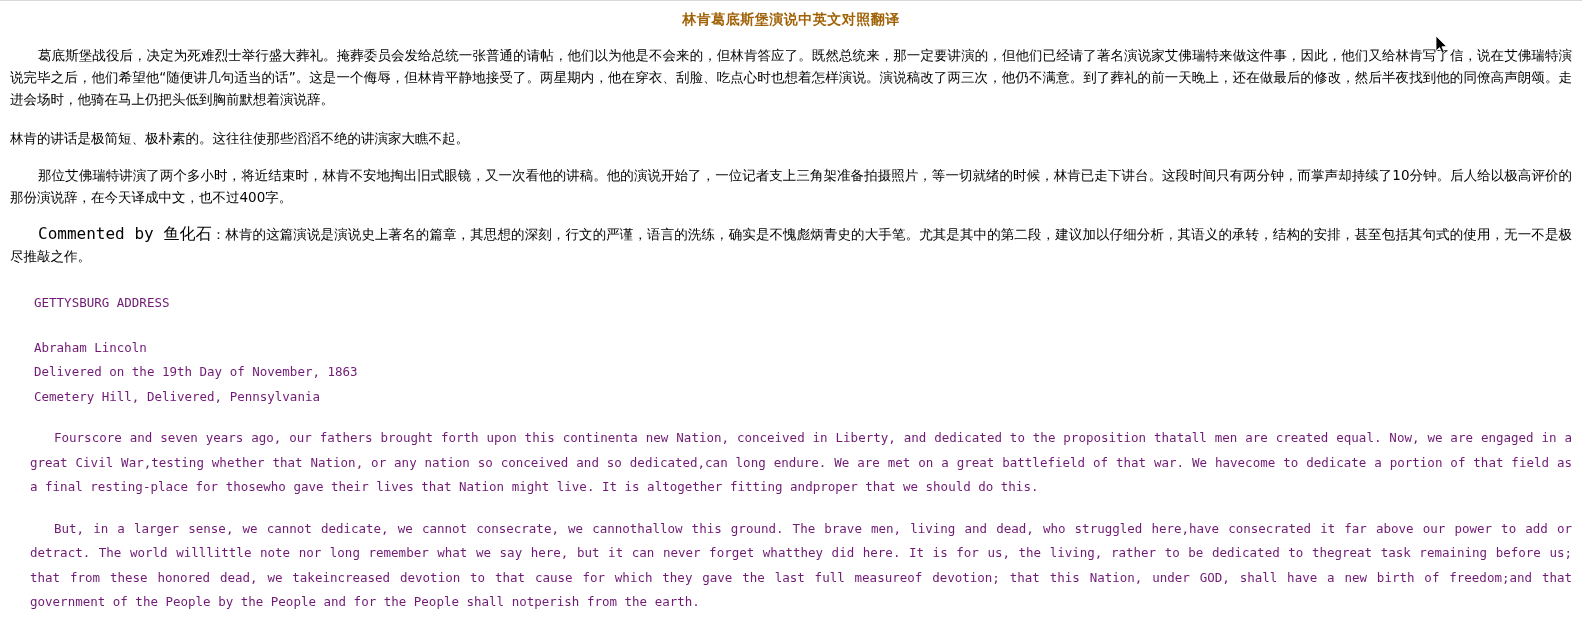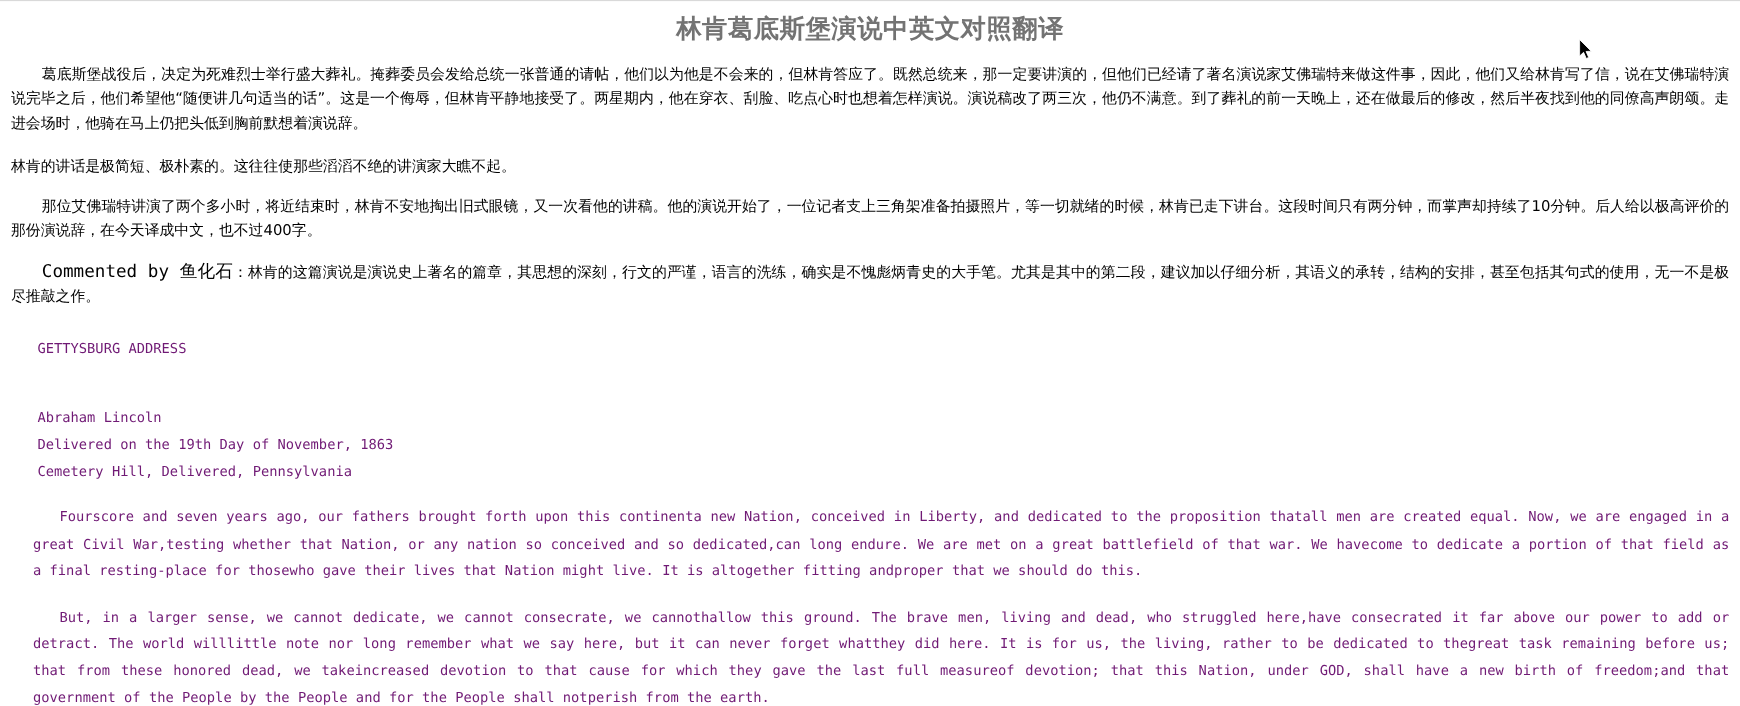--- a/index.html
+++ b/index.html
@@ -21,23 +21,23 @@
     box-sizing: border-box;
     padding: 0 10px;
   }
   .top-rule {
     height: 1px;
     background: #d9d9d9;
     margin: 0 -10px 0 -10px;
   }
   .doc-title {
     text-align: center;
-    color: #737373;
+    color: #a16207;
     font-weight: bold;
-    font-size: 23px;
+    font-size: 14px;
     font-family: "DejaVu Sans", "Liberation Sans", sans-serif;
     margin: 10px 0 0 0;
     letter-spacing: 0.5px;
   }
   .cn-para {
     font-family: "DejaVu Sans", "Liberation Sans", sans-serif;
     font-size: 13.5px;
     line-height: 22px;
     color: #000000;
     margin: 0;
@@ -58,21 +58,21 @@
     font-family: "DejaVu Sans Mono", "Liberation Mono", monospace;
     font-size: 12.5px;
     line-height: 24.5px;
     color: #701a75;
   }
   .en-head {
     margin-top: 24px;
     padding-left: 24px;
   }
   .en-meta {
-    margin-top: 38px;
+    margin-top: 20px;
     padding-left: 24px;
   }
   .en-meta div {
     line-height: 24.5px;
   }
   .en-para {
     margin-top: 17px;
     text-align: justify;
     text-indent: 24px;
     margin-left: 20px;

